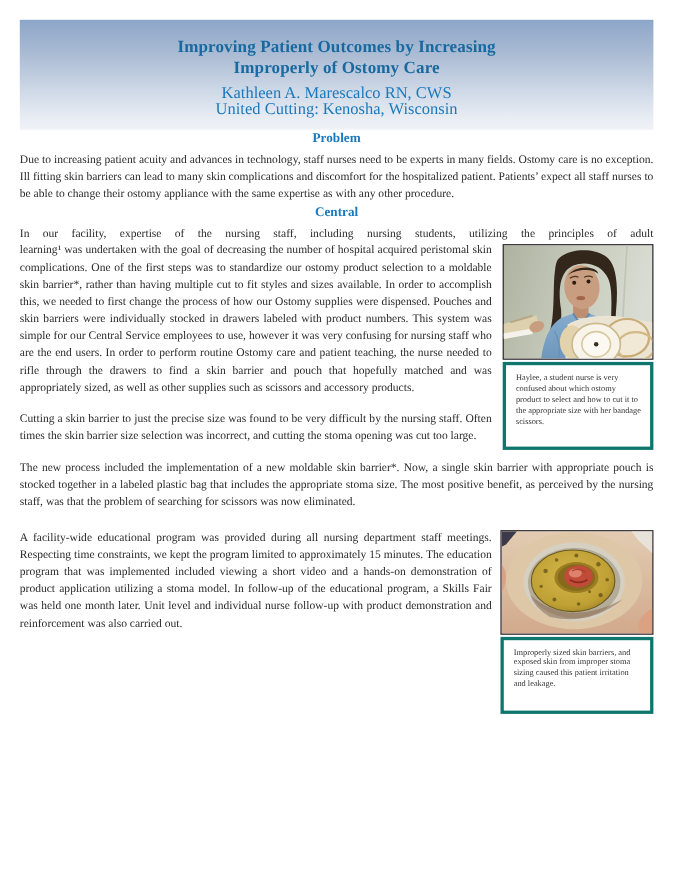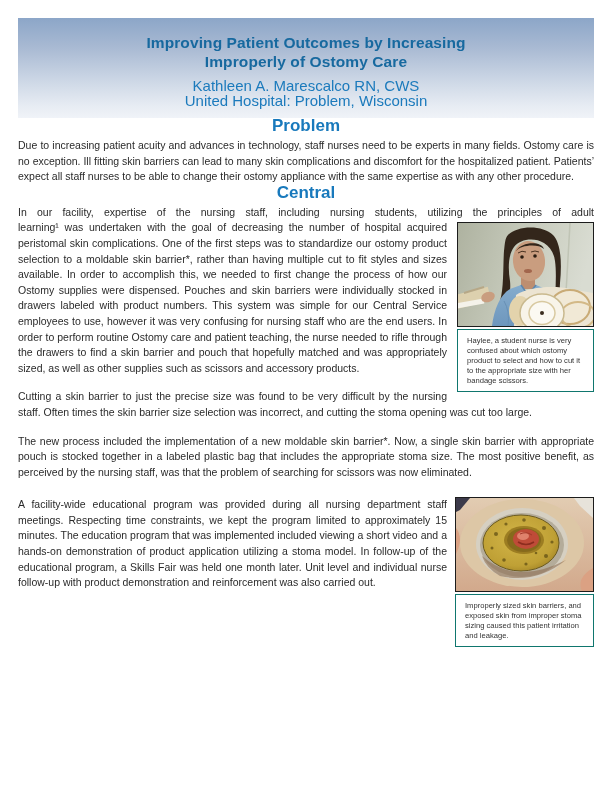--- a/index.html
+++ b/index.html
@@ -1,35 +1,35 @@
 <!DOCTYPE html>
 <html><head>
 <meta charset="utf-8">
 <style>
   html,body{margin:0;padding:0;background:#ffffff;}
   .page{
     width:612px;height:792px;margin:0 auto;position:relative;overflow:hidden;
     background:#ffffff;color:#262626;
-    font-family:Liberation Sans, sans-serif;
+    font-family:Liberation Serif, serif;
   }
   
   .masthead{
     position:absolute;left:18px;top:18px;width:576px;height:100px;
     background:linear-gradient(180deg,#8ca6c8 0%,#a9bad3 30%,#cfd9e7 65%,#e7ecf3 88%,#f0f3f8 100%);
     text-align:center;
   }
   .title{
     padding-top:15px;font-size:15.5px;line-height:19px;font-weight:bold;color:#17699f;
     letter-spacing:.1px;
   }
   .byline{margin-top:7px;font-size:15px;line-height:15px;color:#1b7abc;}
   
   .content{position:absolute;left:18px;top:118px;width:576px;}
   h2.section{
-    margin:0;text-align:center;font-size:17px;line-height:15px;
+    margin:0;text-align:center;font-size:12px;line-height:15px;
     font-weight:bold;color:#1879bc;
   }
   .mt-problem{margin-top:19px;}
   .mt-solution{margin-top:24px;}
   p.body{
     margin:0;font-size:10.5px;line-height:15.6px;text-align:justify;color:#2a2a2a;
   }
   p.body.first{margin-top:5px;}
   p.body.gap{margin-top:13px;}
   p.body.gap-lg{margin-top:17px;}
@@ -39,38 +39,38 @@
     float:right;display:block;
   }
   .figbox.fig1{width:137px;margin:2px 0 4px 10px;}
   .figbox.fig2{width:139px;margin:0 0 4px 8px;}
   .photo{
     display:block;box-sizing:border-box;border:1px solid #1c1c1c;background:#cBC;
   }
   .photo svg{display:block;}
   .caption{
     display:block;box-sizing:border-box;margin-top:2px;
-    border:1px solid #0f766e;background:#ffffff;
-    padding:6px 8px 6px 9px;
+    border:3px solid #0f766e;background:#ffffff;
+    padding:6px 8px 19px 9px;
     font-size:7.6px;line-height:9.8px;color:#333333;text-align:left;
   }
 </style>
 </head>
 <body>
 
 <div class="page">
 
   <div class="masthead">
     <div class="title">
       <span>Improving Patient Outcomes by Increasing</span><br>
       <span>Improperly of Ostomy Care</span>
     </div>
     <div class="byline">
       <div>Kathleen A. Marescalco RN, CWS</div>
-      <div>United Hospital: Problem, Wisconsin</div>
+      <div>United Cutting: Kenosha, Wisconsin</div>
     </div>
   </div>
 
   <div class="content">
 
     <h2 class="section mt-problem">Problem</h2>
     <p class="body first">Due to increasing patient acuity and advances in technology, staff nurses need to be experts in many fields. Ostomy care is no exception. Ill fitting skin barriers can lead to many skin complications and discomfort for the hospitalized patient. Patients’ expect all staff nurses to be able to change their ostomy appliance with the same expertise as with any other procedure.</p>
 
     <h2 class="section mt-solution">Central</h2>
     <p class="body first lead-line">In our facility, expertise of the nursing staff, including nursing students, utilizing the principles of adult</p>

